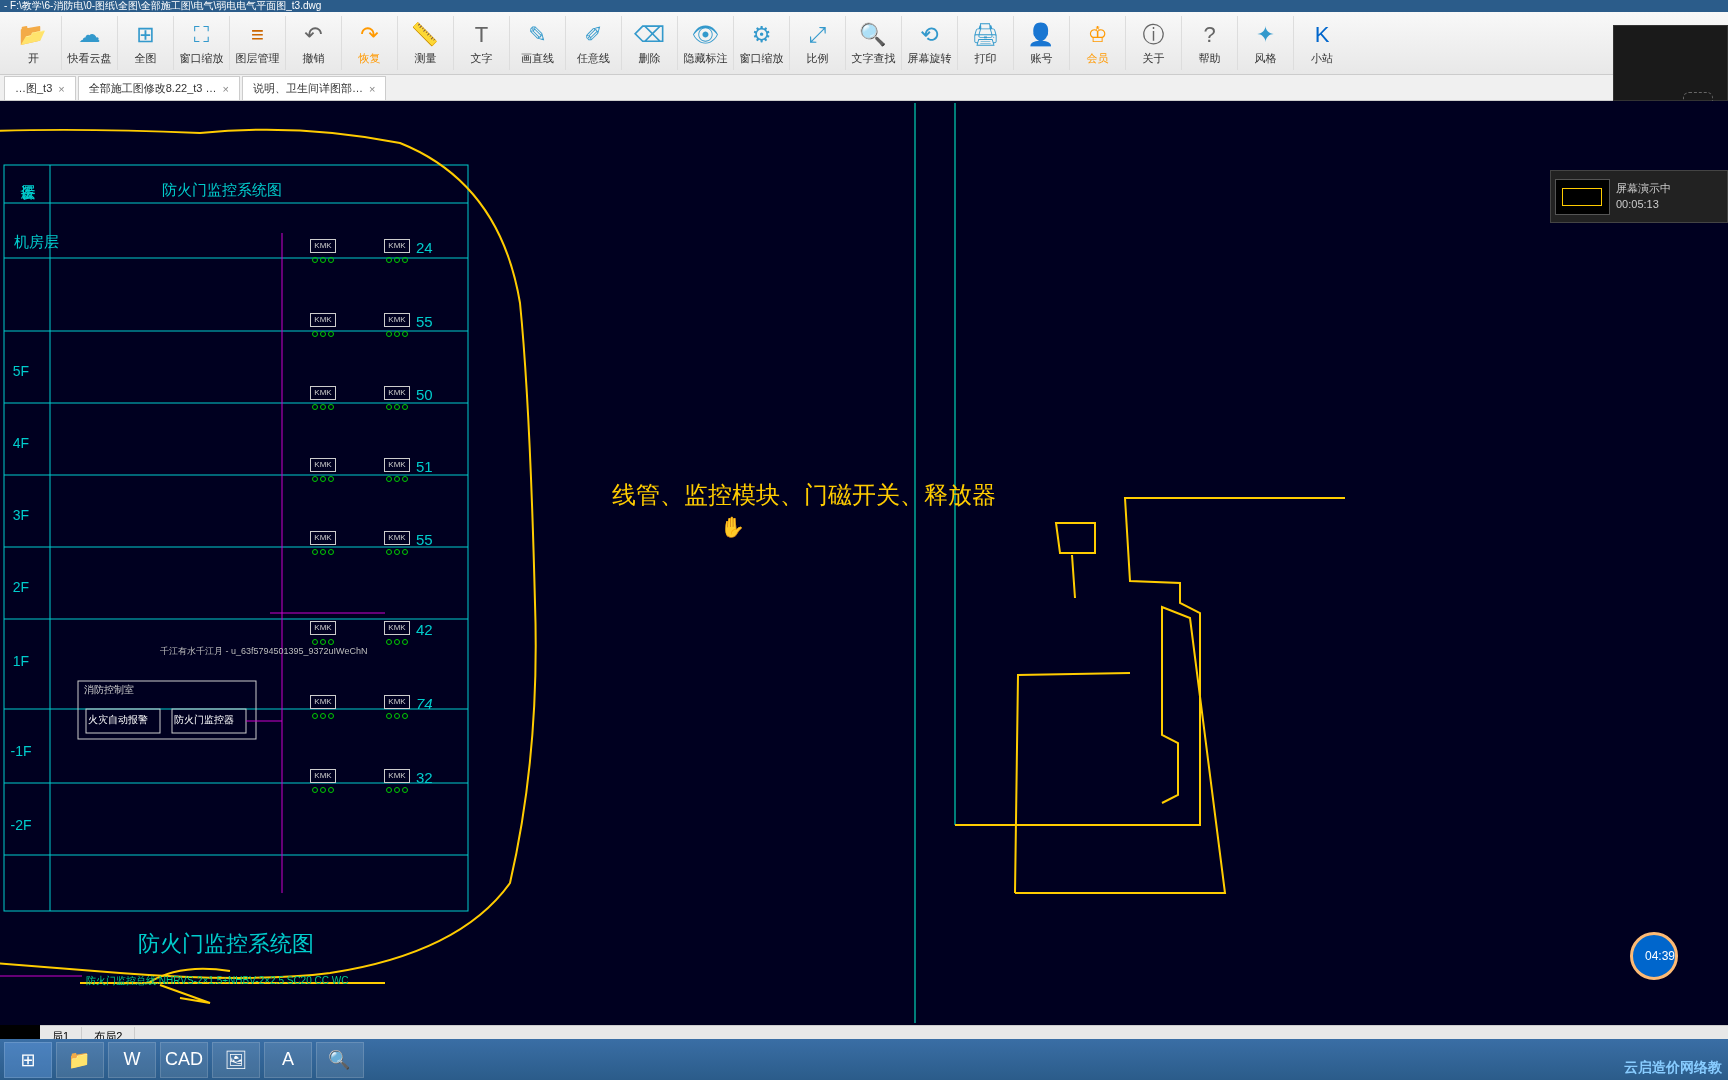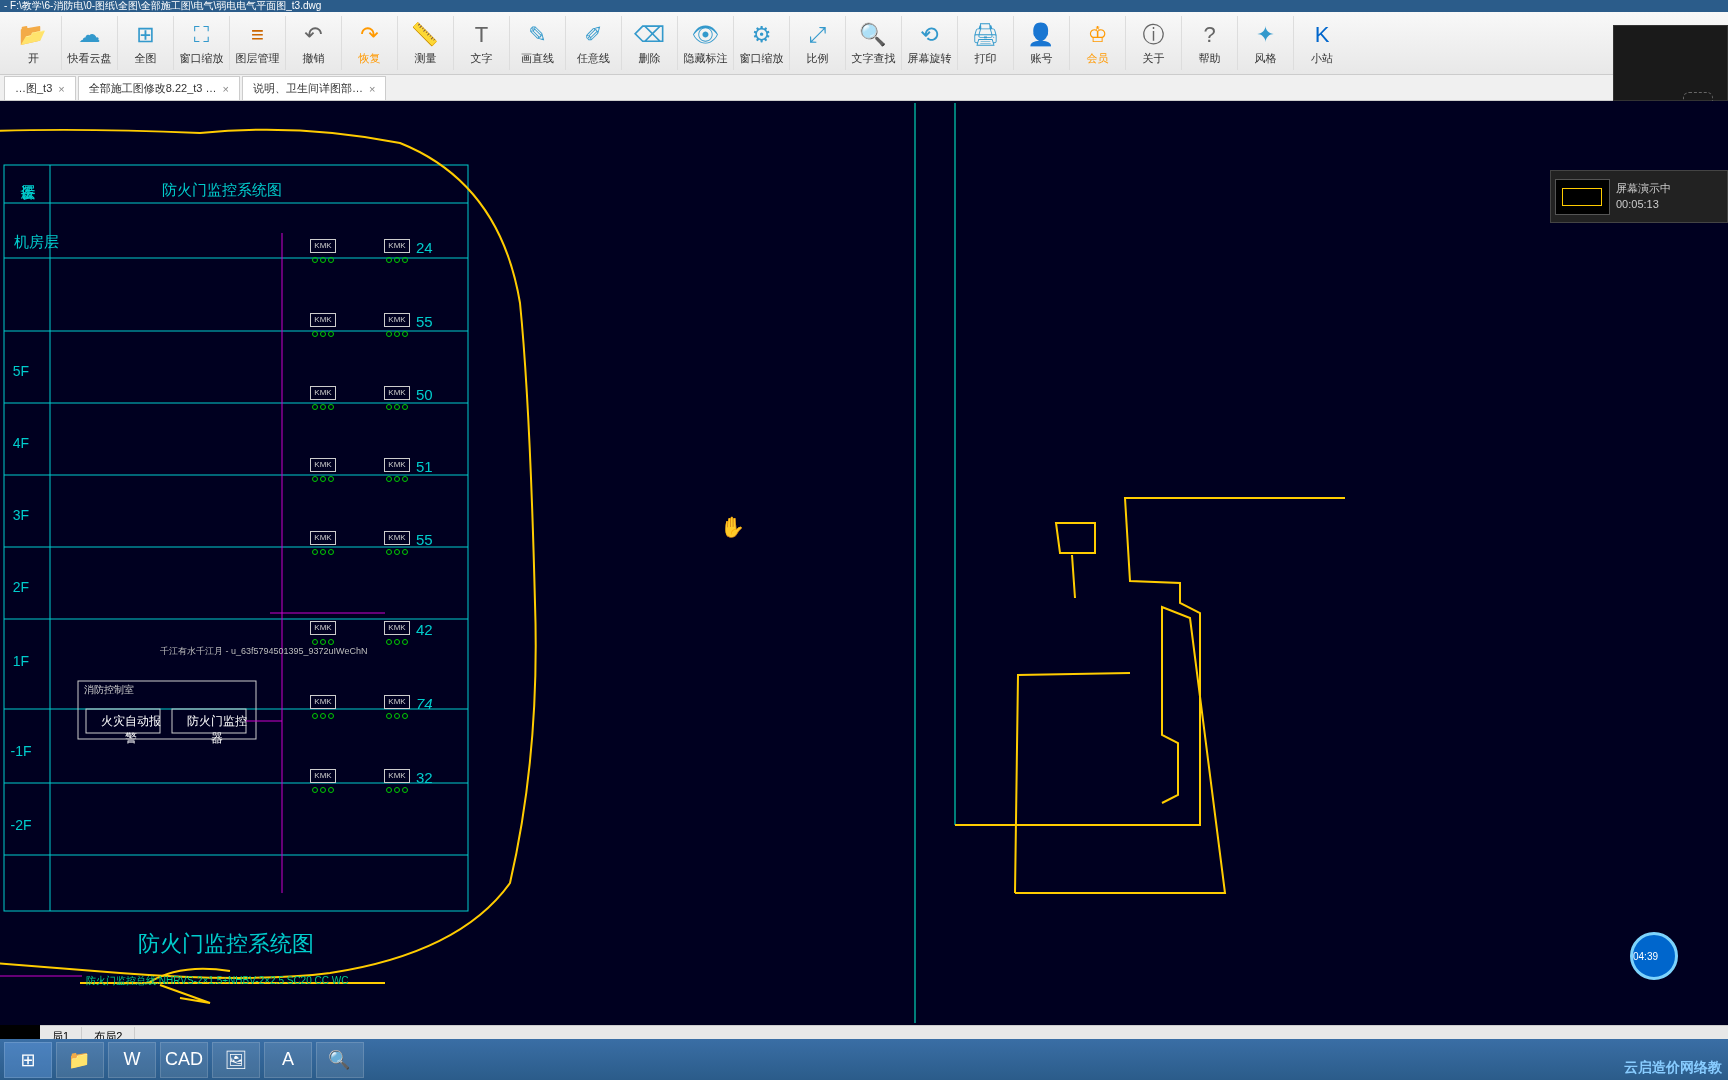--- a/index.html
+++ b/index.html
@@ -21,21 +21,21 @@
 .canvas-area { position: absolute; top: 101px; left: 0; right: 0; bottom: 55px; background: #000020; }
 
 .right-panel { position: absolute; top: 25px; right: 0; width: 115px; height: 76px; background: #1a1a1a; border: 1px solid #333; }
 .zoom-icon { position: absolute; right: 14px; top: 66px; width: 30px; height: 30px; border: 1px dashed #666; border-radius: 6px; }
 
 .record-badge { position: absolute; top: 170px; right: 0; width: 178px; height: 53px; background: #222; border: 1px solid #444; display: flex; align-items: center; padding: 4px; }
 .record-thumb { width: 55px; height: 36px; background: #000; border: 1px solid #555; margin-right: 6px; position: relative; }
 .record-thumb::after { content:""; position:absolute; top:8px; left:6px; width:38px; height:16px; border:1px solid #ffcc00; }
 .record-text { color: #ccc; font-size: 11px; line-height: 1.4; }
 
-.float-circle { position: absolute; bottom: 100px; right: 50px; width: 48px; height: 48px; border-radius: 50%; background: #0066cc; border: 3px solid #7dd3fc; display: flex; align-items: center; justify-content: flex-start; color: #fff; font-size: 10px; }
+.float-circle { position: absolute; bottom: 100px; right: 50px; width: 48px; height: 48px; border-radius: 50%; background: #0066cc; border: 3px solid #fdba74; display: flex; align-items: center; justify-content: flex-end; color: #fff; font-size: 12px; }
 
 .bottom-tabs { position: absolute; bottom: 33px; left: 0; height: 22px; background: #e8e8e8; border-top: 1px solid #ccc; display: flex; align-items: center; width: 100%; margin-left: 40px; }
 .bottom-tab { padding: 2px 12px; font-size: 11px; border-right: 1px solid #ccc; cursor: pointer; }
 
 .status-bar { position: absolute; bottom: 11px; left: 0; right: 0; height: 22px; background: #f0f0f0; border-top: 1px solid #ccc; display: flex; align-items: center; font-size: 11px; color: #333; }
 .status-left { padding: 0 8px; }
 .status-center { margin-left: 260px; }
 
 .taskbar { position: absolute; bottom: 0; left: 0; right: 0; height: 41px; background: linear-gradient(#3a6ea5, #2b5c8a); display: flex; align-items: center; padding: 0 4px; }
 .task-btn { width: 48px; height: 36px; margin-right: 4px; background: rgba(255,255,255,0.1); display: flex; align-items: center; justify-content: center; color: #fff; font-size: 18px; cursor: pointer; border: 1px solid rgba(255,255,255,0.15); }
@@ -44,21 +44,21 @@
 
 .cad-svg { position: absolute; top: 0; left: 0; width: 100%; height: 100%; }
 .yellow-line { stroke: #ffcc00; stroke-width: 2; fill: none; }
 .cyan-line { stroke: #00cccc; stroke-width: 1; fill: none; }
 .magenta-line { stroke: #cc00cc; stroke-width: 1; fill: none; }
 .white-line { stroke: #ccc; stroke-width: 1; fill: none; }
 
 .annotation { position: absolute; color: #ffcc00; font-size: 24px; font-family: "KaiTi", "STKaiti", serif; }
 .cad-label { position: absolute; color: #00cccc; font-size: 12px; }
 .small-label { position: absolute; color: #00cccc; font-size: 15px; }
-.block-label { color: #fff; font-size: 12px; text-align: center; margin-left: 8px; }
+.block-label { color: #fff; font-size: 10px; text-align: left; }
 
 .floor-box { position: absolute; left: 6px; width: 30px; height: 20px; color: #00cccc; font-size: 14px; text-align: center; }
 .kmk-box { position: absolute; width: 26px; height: 14px; border: 1px solid #ccc; background: #000020; color: #ccc; font-size: 8px; text-align: center; line-height: 12px; }
 .small-circle { position: absolute; width: 6px; height: 6px; border: 1px solid #00cc00; border-radius: 50%; }
 
 .watermark { position: absolute; color: #bbb; font-size: 9px; }
 .cursor-hand { position: absolute; width: 24px; height: 24px; color: #fff; font-size: 20px; }
 .vert-line { stroke: #00aa99; stroke-width: 1.5; }
 
 .tray { position: absolute; right: 8px; bottom: 11px; height: 22px; display: flex; align-items: center; gap: 4px; }
@@ -322,20 +322,21 @@
   <div class="small-label" style="left:84px; top:582px; color:#ccc; font-size:10px;">消防控制室</div>
   <div class="block-label" style="position:absolute; left:88px; top:612px; width:70px;">火灾自动报警</div>
   <div class="block-label" style="position:absolute; left:174px; top:612px; width:70px;">防火门监控器</div>
 
   <div class="cad-label" style="left:138px; top:828px; font-size:22px; font-family:KaiTi,serif;">防火门监控系统图</div>
   <div class="small-label" style="left:86px; top:873px; color:#00cc88; font-size:10px;">防火门监控总线:NHRVS-2×1.5+NHBV-2×2.5 SC20 CC WC</div>
 
   <div class="small-label" style="left:720px; top:930px; font-size:10px;">消防设备电源监控系统图</div>
   <div class="small-label" style="left:728px; top:946px; font-size:10px;">防火门监控系统图</div>
 
+  <div class="annotation" style="left:612px; top:378px;">线管、监控模块、门磁开关、释放器</div>
   <div class="cursor-hand" style="left:720px; top:414px;">✋</div>
 
   <div class="watermark" style="left:160px; top:544px;">千江有水千江月 - u_63f5794501395_9372uIWeChN</div>
 </div>
 
 <div class="record-badge">
   <div class="record-thumb"></div>
   <div class="record-text">
     <div>屏幕演示中</div>
     <div>00:05:13</div>

